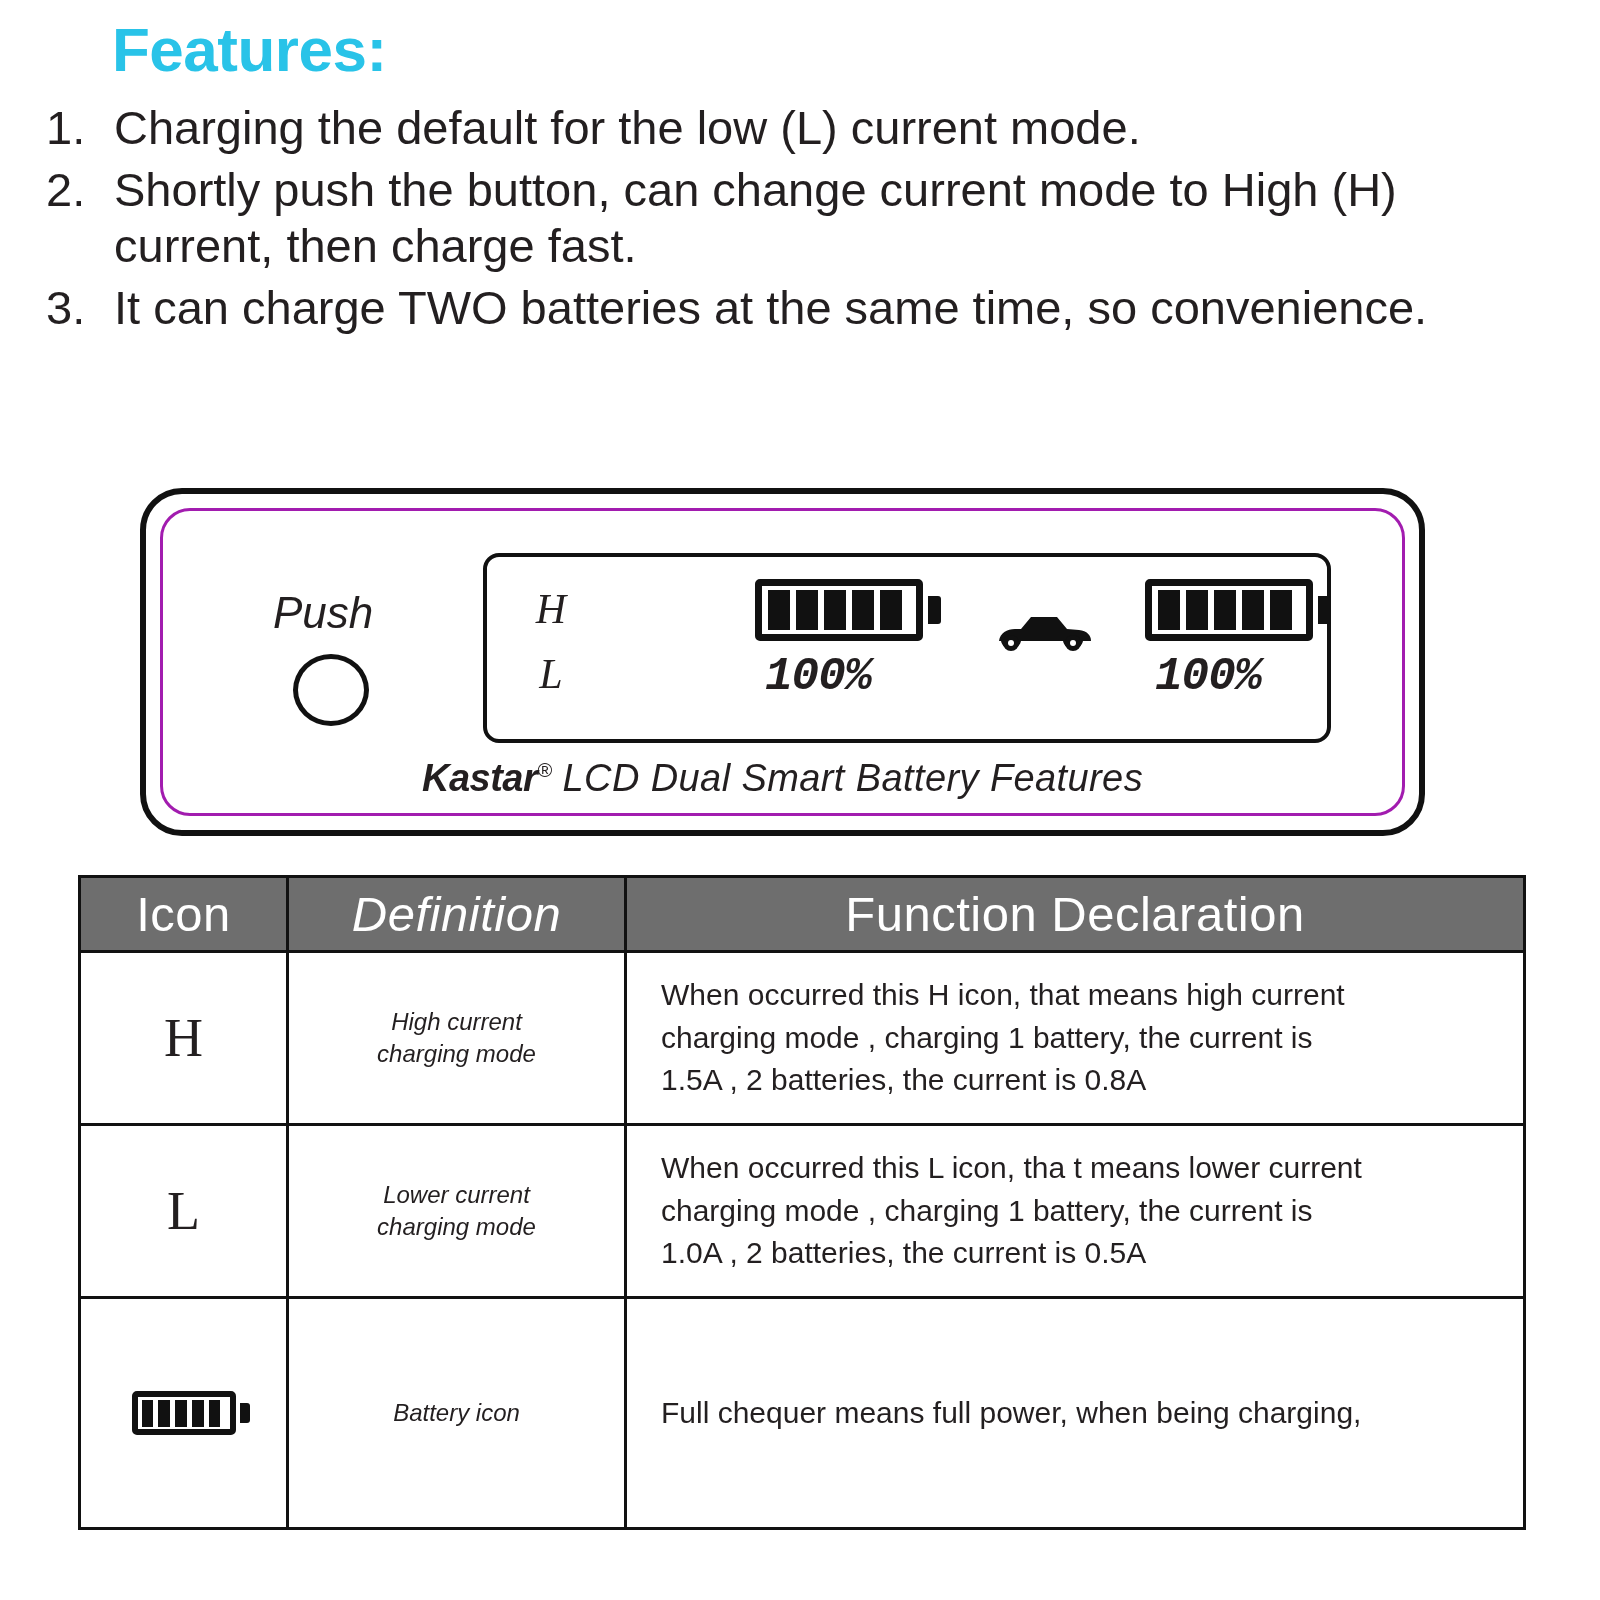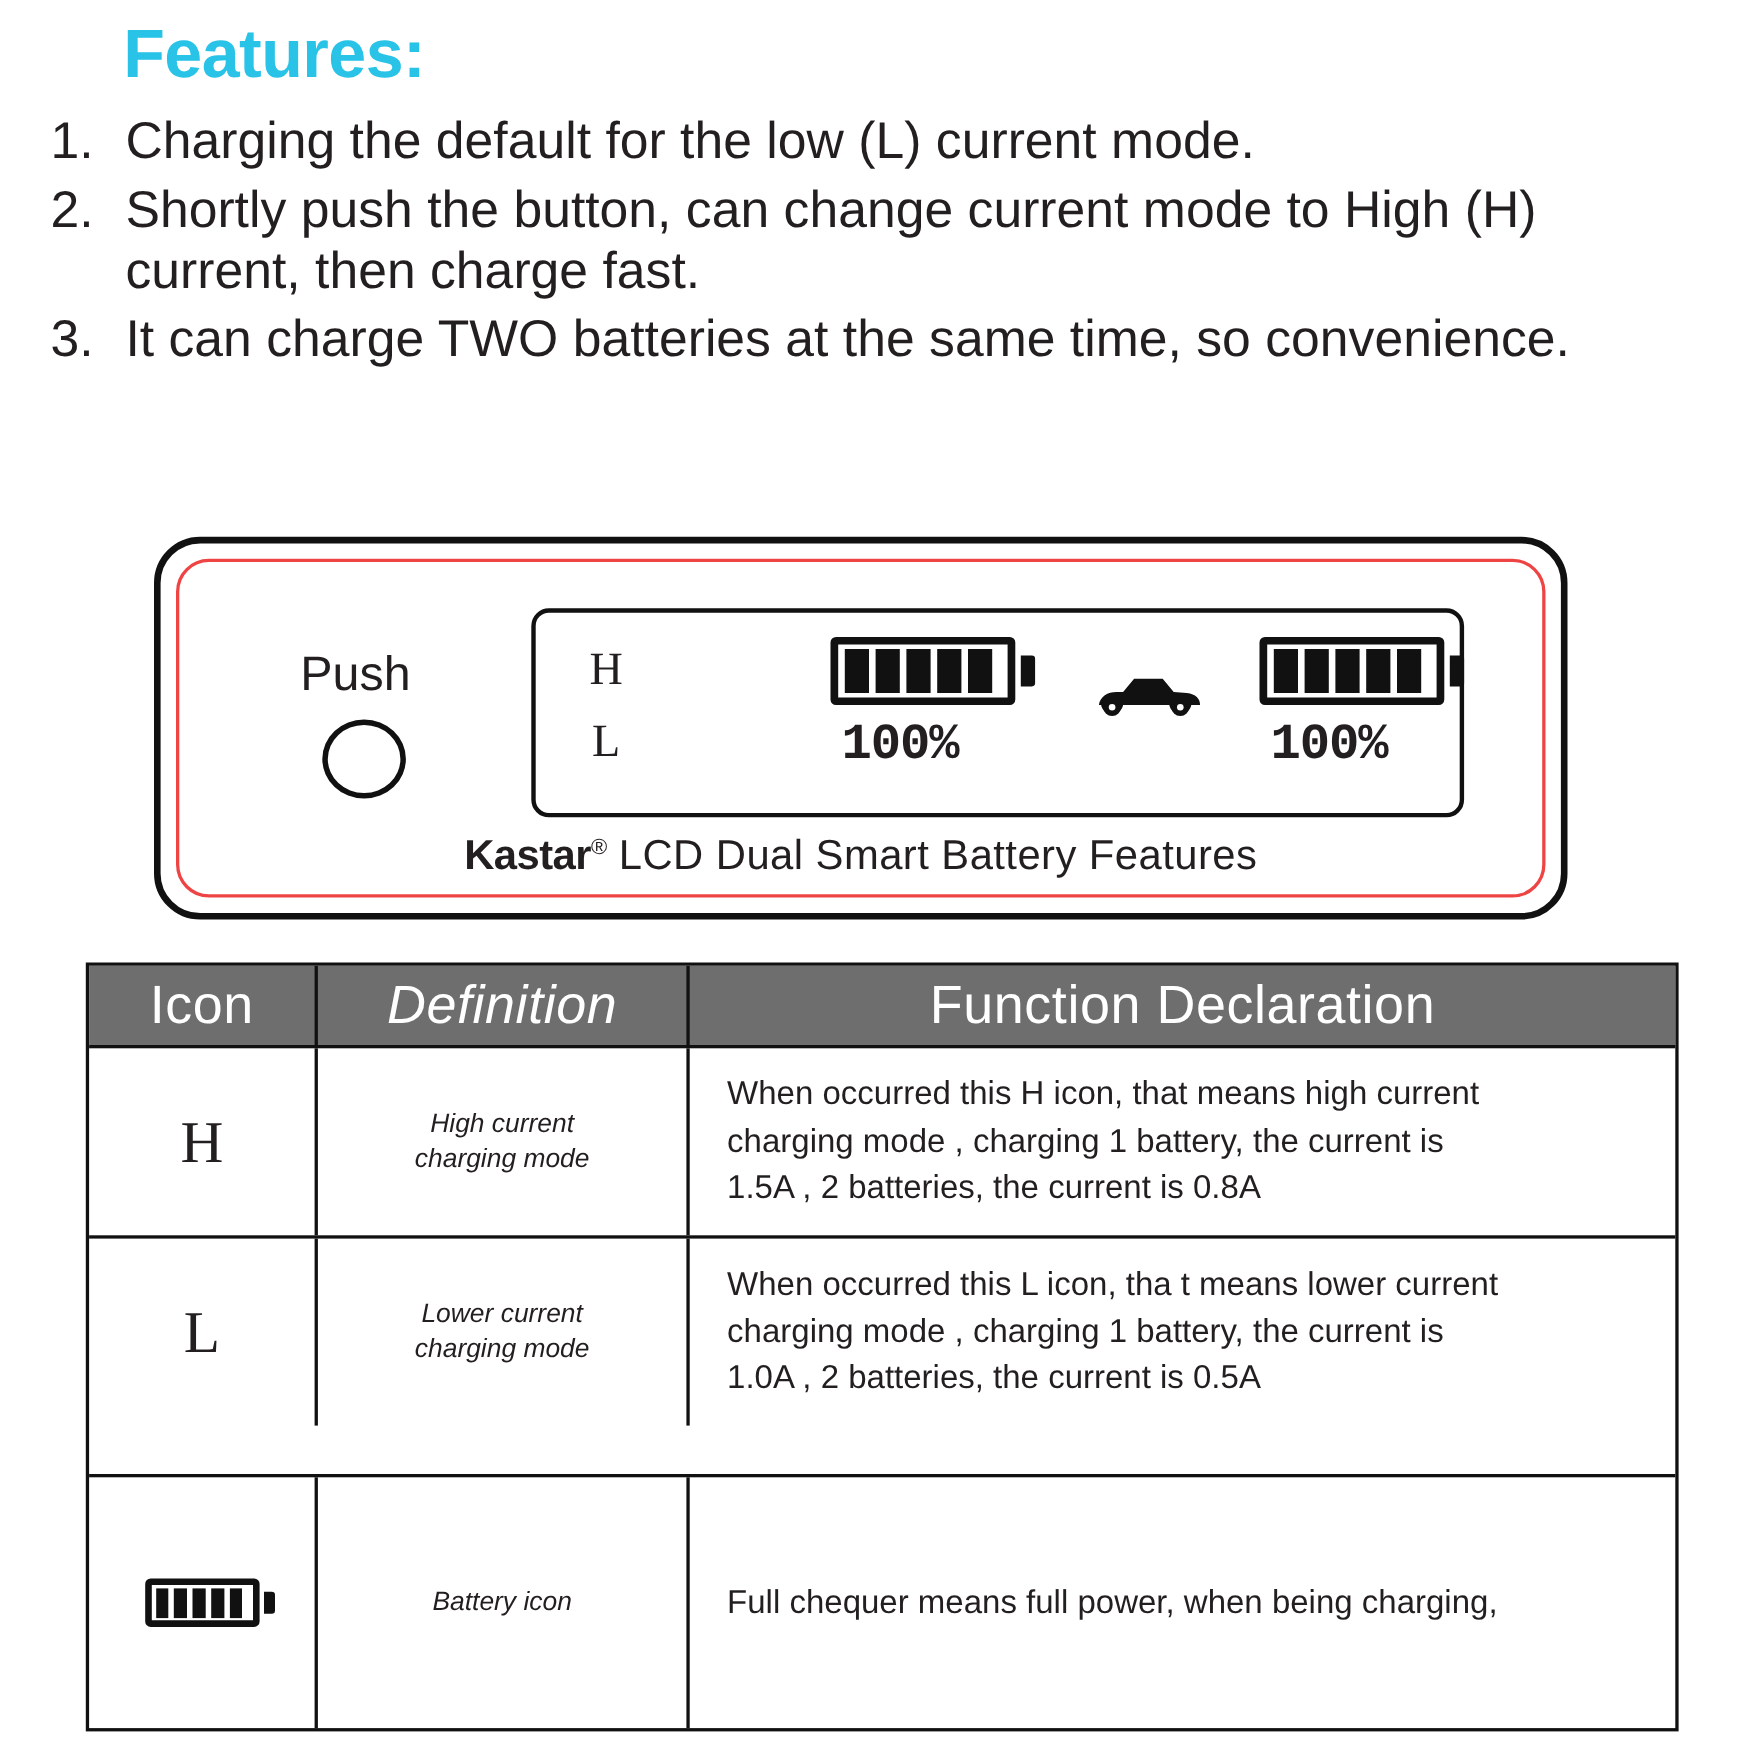--- a/index.html
+++ b/index.html
@@ -60,23 +60,24 @@
     border-radius: 42px;
     box-sizing: border-box;
     background: #fff;
   }
   .charger-inner {
     position: absolute;
     left: 14px;
     top: 14px;
     right: 14px;
     bottom: 14px;
-    border: 3px solid #ef4444;
+    border: 3px solid #a21caf;
     border-radius: 30px;
     box-sizing: border-box;
+    font-style: italic;
   }
   .push-label {
     position: absolute;
     left: 110px;
     top: 77px;
     font-size: 44px;
     font-family: "Liberation Sans", sans-serif;
     color: #231f20;
   }
   .push-button {
@@ -254,21 +255,21 @@
     color: #231f20;
     text-align: left;
   }
   .cell-func p { margin: 0; }
 
   
   .batt-small .batt-body { width: 104px; height: 44px; border-width: 6px; padding: 4px 4px; }
   .batt-small .batt-seg { width: 14px; height: 27px; margin-right: 5px; }
   .batt-small .batt-cap { width: 10px; height: 20px; right: -14px; top: 12px; }
 
-  .row3 { min-height: 228px; margin-top: 44px; }
+  .row3 { min-height: 228px; }
 </style>
 </head>
 <body>
 
 <div class="features-title">Features:</div>
 
 <div class="feature-list">
   <div class="feature-item">
     <span class="feature-num">1.</span>
     <span class="feature-text">Charging the default for the low (L) current mode.</span>

